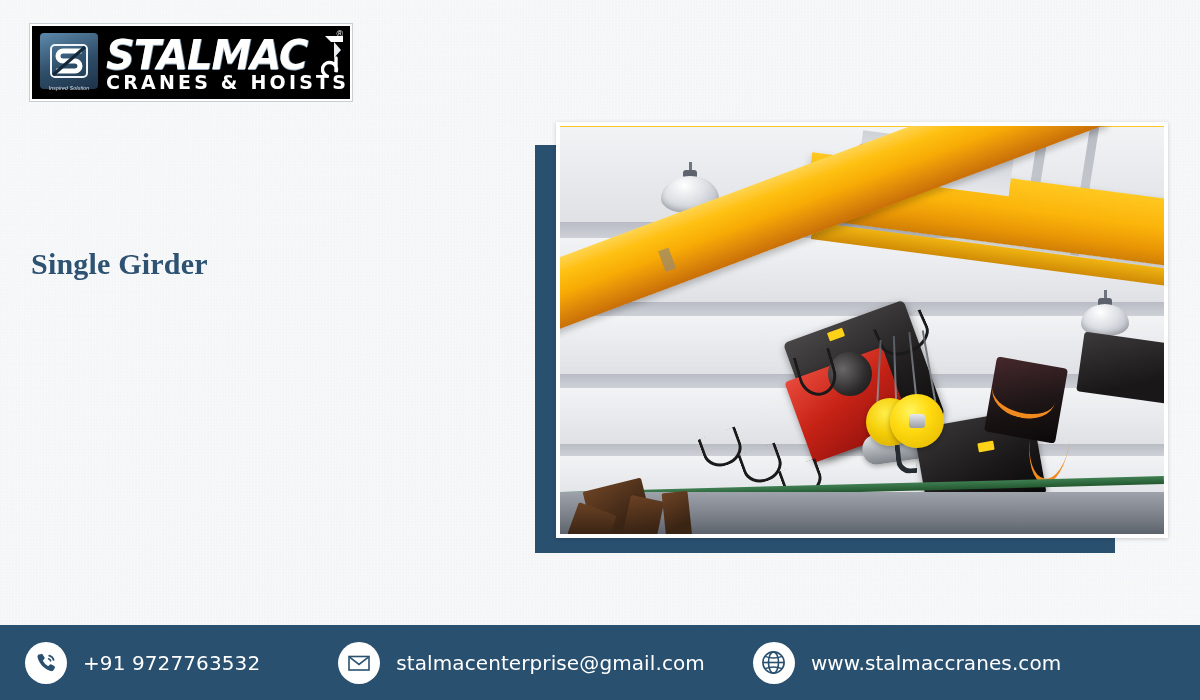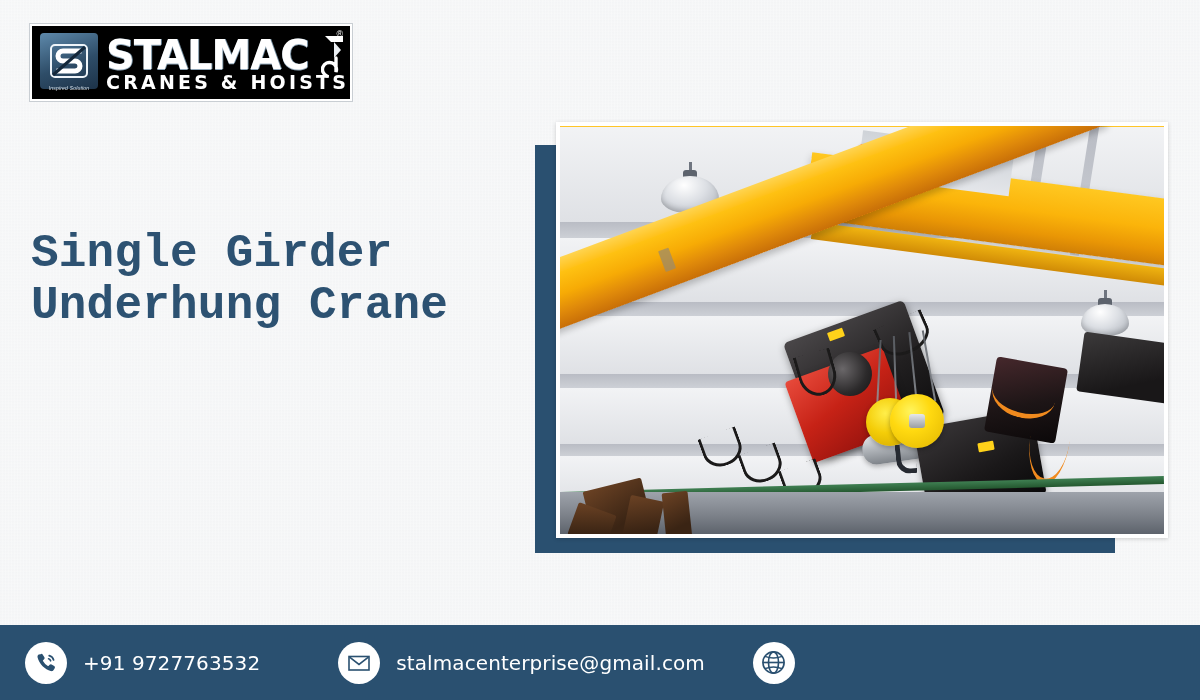--- a/index.html
+++ b/index.html
@@ -69,20 +69,21 @@
     flex: 1 1 auto;
     height: 100%;
     display: flex;
     flex-direction: column;
     justify-content: center;
     padding-left: 2px;
   }
   .logo-main {
     font-family: "DejaVu Sans", sans-serif;
     font-weight: bold;
+    font-style: italic;
     font-size: 40px;
     line-height: 38px;
     color: #ffffff;
     letter-spacing: -1px;
     text-shadow: 0 1px 0 #8fa6b8, 1px 0 0 #6d8698;
     white-space: nowrap;
   }
   .logo-sub {
     font-family: "DejaVu Sans", sans-serif;
     font-weight: bold;
@@ -104,25 +105,25 @@
     right: 2px;
     top: 8px;
     width: 26px;
     height: 58px;
   }
 
   
   .headline {
     position: absolute;
     left: 31px;
-    top: 228px;
+    top: 238px;
     width: 470px;
-    font-family: Liberation Mono, monospace;
+    font-family: Liberation Serif, serif;
     font-weight: bold;
-    font-size: 46px;
+    font-size: 30px;
     line-height: 52px;
     color: #2d5272;
     letter-spacing: .2px;
   }
   .headline span { display: block; }
 
   
   .accent-bar {
     position: absolute;
     left: 535px;
@@ -424,21 +425,20 @@
       <svg class="logo-hook" viewBox="0 0 26 58" aria-hidden="true">
         <path d="M4 2 L22 2 L22 8 L10 8 Z" fill="#ffffff"></path>
         <path d="M13 8 L20 16 L13 24 Z" fill="#e9edf1"></path>
         <path d="M15 24 L15 38 a7 7 0 1 0 -9 4" fill="none" stroke="#ffffff" stroke-width="3.4" stroke-linecap="round"></path>
       </svg>
     </div>
   </div>
 
   <h1 class="headline">
     <span>Single Girder</span>
-    <span>Underhung Crane</span>
   </h1>
 
   <div class="accent-bar"></div>
 
   <div class="photo-frame">
     <div class="photo">
 
       <div class="slab" style="left:0; top:0;    width:100%; height:96px;"></div>
       <div class="slab-shadow" style="left:0; top:96px; width:100%; height:16px;"></div>
       <div class="slab" style="left:0; top:112px;width:100%; height:64px;"></div>
@@ -540,15 +540,16 @@
     <div class="contact c-web">
       <span class="contact-icon">
         <svg width="27" height="27" viewBox="0 0 28 28" aria-hidden="true">
           <circle cx="14" cy="14" r="11" fill="none" stroke="#2a5070" stroke-width="1.7"></circle>
           <ellipse cx="14" cy="14" rx="5.2" ry="11" fill="none" stroke="#2a5070" stroke-width="1.7"></ellipse>
           <line x1="3" y1="14" x2="25" y2="14" stroke="#2a5070" stroke-width="1.7"></line>
           <path d="M5.2 7.6 Q14 11.2 22.8 7.6" fill="none" stroke="#2a5070" stroke-width="1.5"></path>
           <path d="M5.2 20.4 Q14 16.8 22.8 20.4" fill="none" stroke="#2a5070" stroke-width="1.5"></path>
         </svg>
       </span>
+      <span class="contact-text">www.stalmaccranes.com</span>
     </div>
   </div>
 </div>
 
 </body></html>

